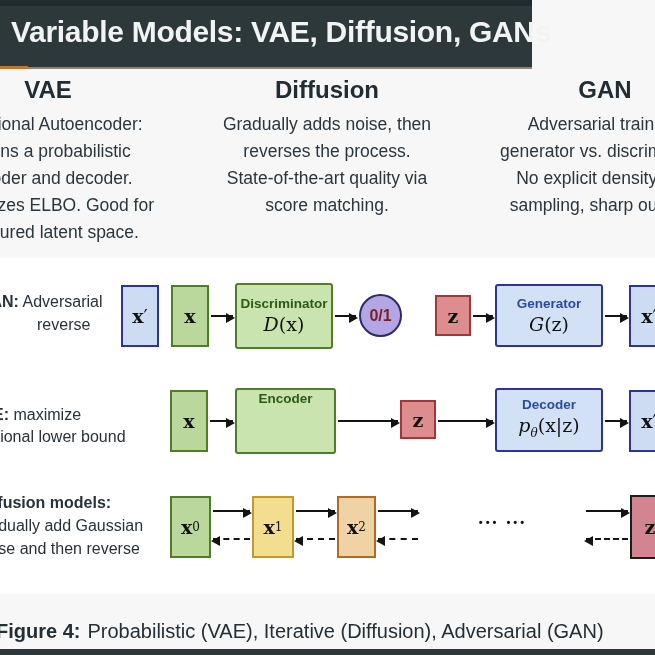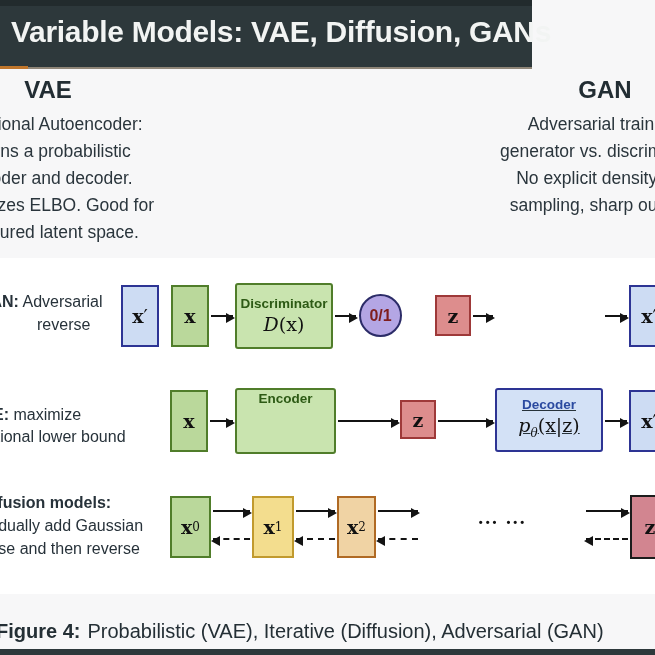--- a/index.html
+++ b/index.html
@@ -94,20 +94,27 @@
 
   <section class="cols">
     <div class="col col-vae">
       <h2>VAE</h2>
       <div class="line">Variational Autoencoder:</div>
       <div class="line">Learns a probabilistic</div>
       <div class="line">encoder and decoder.</div>
       <div class="line">Maximizes ELBO. Good for</div>
       <div class="line">structured latent space.</div>
     </div>
+    <div class="col col-diff">
+      <h2>Diffusion</h2>
+      <div class="line">Gradually adds noise, then</div>
+      <div class="line">reverses the process.</div>
+      <div class="line">State-of-the-art quality via</div>
+      <div class="line">score matching.</div>
+    </div>
     <div class="col col-gan">
       <h2>GAN</h2>
       <div class="line">Adversarial training:</div>
       <div class="line">generator vs. discriminator.</div>
       <div class="line">No explicit density, fast</div>
       <div class="line">sampling, sharp outputs.</div>
     </div>
   </section>
 
   <section class="figure">
@@ -133,20 +140,24 @@
     <div class="arrow" style="left:335px; top:57px; width:21px;"></div>
 
     <div class="circle" style="left:359px; top:36px; width:43px; height:43px;">0/1</div>
 
     <div class="box red boxmath" style="left:435px; top:37px; width:36px; height:41px;">
         <span class="math mb">z</span>
       </div>
 
     <div class="arrow" style="left:473px; top:57px; width:20px;"></div>
 
+    <div class="node bluenode" style="left:495px; top:26px; width:108px; height:63px;">
+      <span class="ntitle">Generator</span>
+      <span class="nmath"><i class="math mi">G</i><span class="math">(z)</span></span>
+    </div>
 
     <div class="arrow" style="left:605px; top:57px; width:22px;"></div>
 
     <div class="box blue boxmath" style="left:629px; top:27px; width:40px; height:62px;">
         <span class="math mb">x</span>
         <span class="math">′</span>
       </div>
 
     <div class="rowlabel" style="left:-28px; top:148px;"><b>VAE:</b><span> maximize</span></div>
     <div class="rowlabel" style="left:-39px; top:170px;">variational lower bound</div>
@@ -162,21 +173,21 @@
     </div>
 
     <div class="arrow" style="left:338px; top:162px; width:60px;"></div>
 
     <div class="box red boxmath" style="left:400px; top:142px; width:36px; height:39px;">
         <span class="math mb">z</span>
       </div>
 
     <div class="arrow" style="left:438px; top:162px; width:55px;"></div>
 
-    <div class="node bluenode" style="left:495px; top:130px; width:108px; height:64px;text-decoration:underline;">
+    <div class="node bluenode" style="left:495px; top:130px; width:108px; height:64px;">
       <span class="ntitle">Decoder</span>
       <span class="nmath"><i class="math mi">p</i><sub class="math mi">θ</sub><span class="math">(x|z)</span></span>
     </div>
 
     <div class="arrow" style="left:605px; top:162px; width:22px;"></div>
 
     <div class="box blue boxmath" style="left:629px; top:132px; width:40px; height:62px;">
         <span class="math mb">x</span>
         <span class="math">′</span>
       </div>

